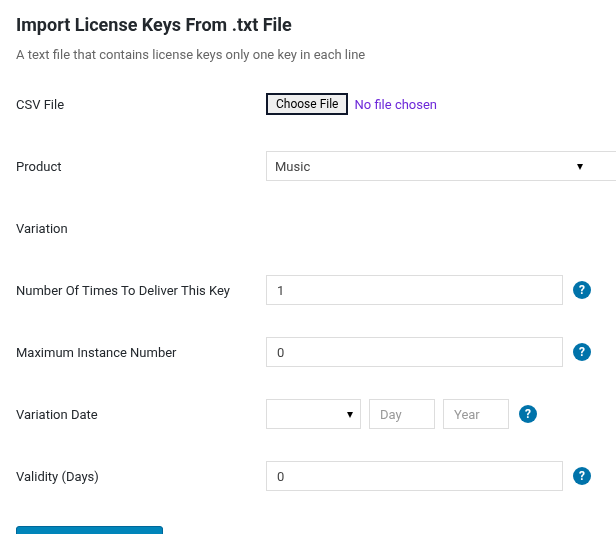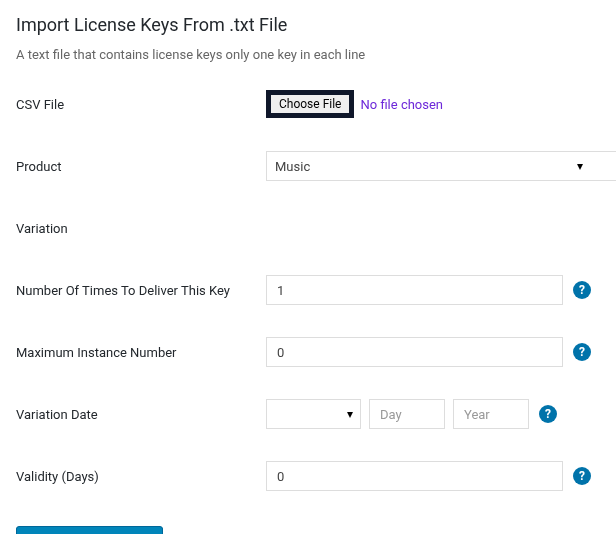--- a/index.html
+++ b/index.html
@@ -6,21 +6,21 @@
     body {
       font-family: -apple-system, BlinkMacSystemFont, "Segoe UI", Roboto, sans-serif;
       font-size: 13px;
       color: #444;
       background: #fff;
       padding: 14px 16px;
       width: 616px;
     }
     h2 {
       font-size: 18px;
-      font-weight: 400;
+      font-weight: 700;
       color: #23282d;
       margin-bottom: 12px;
     }
     .desc {
       color: #666;
       font-size: 13px;
       margin-bottom: 26px;
     }
     .form-row {
       display: flex;
@@ -36,21 +36,21 @@
     }
     .form-control {
       flex: 1;
       display: flex;
       align-items: center;
       position: relative;
       max-width: 325px;
     }
     .file-btn {
       background: #efefef;
-      border: 5px solid #0f172a;
+      border: 2px solid #0f172a;
       padding: 2px 8px;
       font-size: 12px;
       cursor: pointer;
       font-family: inherit;
     }
     .file-txt {
       margin-left: 6px;
       font-size: 13px;
       color: #6d28d9;
     }
@@ -90,21 +90,21 @@
       color: #444;
       font-family: inherit;
     }
     .date-group {
       display: flex;
       gap: 8px;
       align-items: center;
     }
     .date-group .select-wrap.small { width: 95px; }
     .date-group select { width: 95px; height: 30px; border: 1px solid #ddd; background:#fff; padding:4px 8px; font-size:13px; appearance:none; -webkit-appearance:none; font-family:inherit; }
-    .date-group input { width: 76px; height:30px; border:1px solid #ddd; padding:4px 10px; font-size:13px; color:#888; font-family:inherit; }
+    .date-group input { width: 66px; height:30px; border:1px solid #ddd; padding:4px 10px; font-size:13px; color:#888; font-family:inherit; }
     .help {
       width: 18px;
       height: 18px;
       border-radius: 50%;
       background: #0073aa;
       color: #fff;
       font-size: 12px;
       font-weight: 700;
       display: inline-flex;
       align-items: center;

